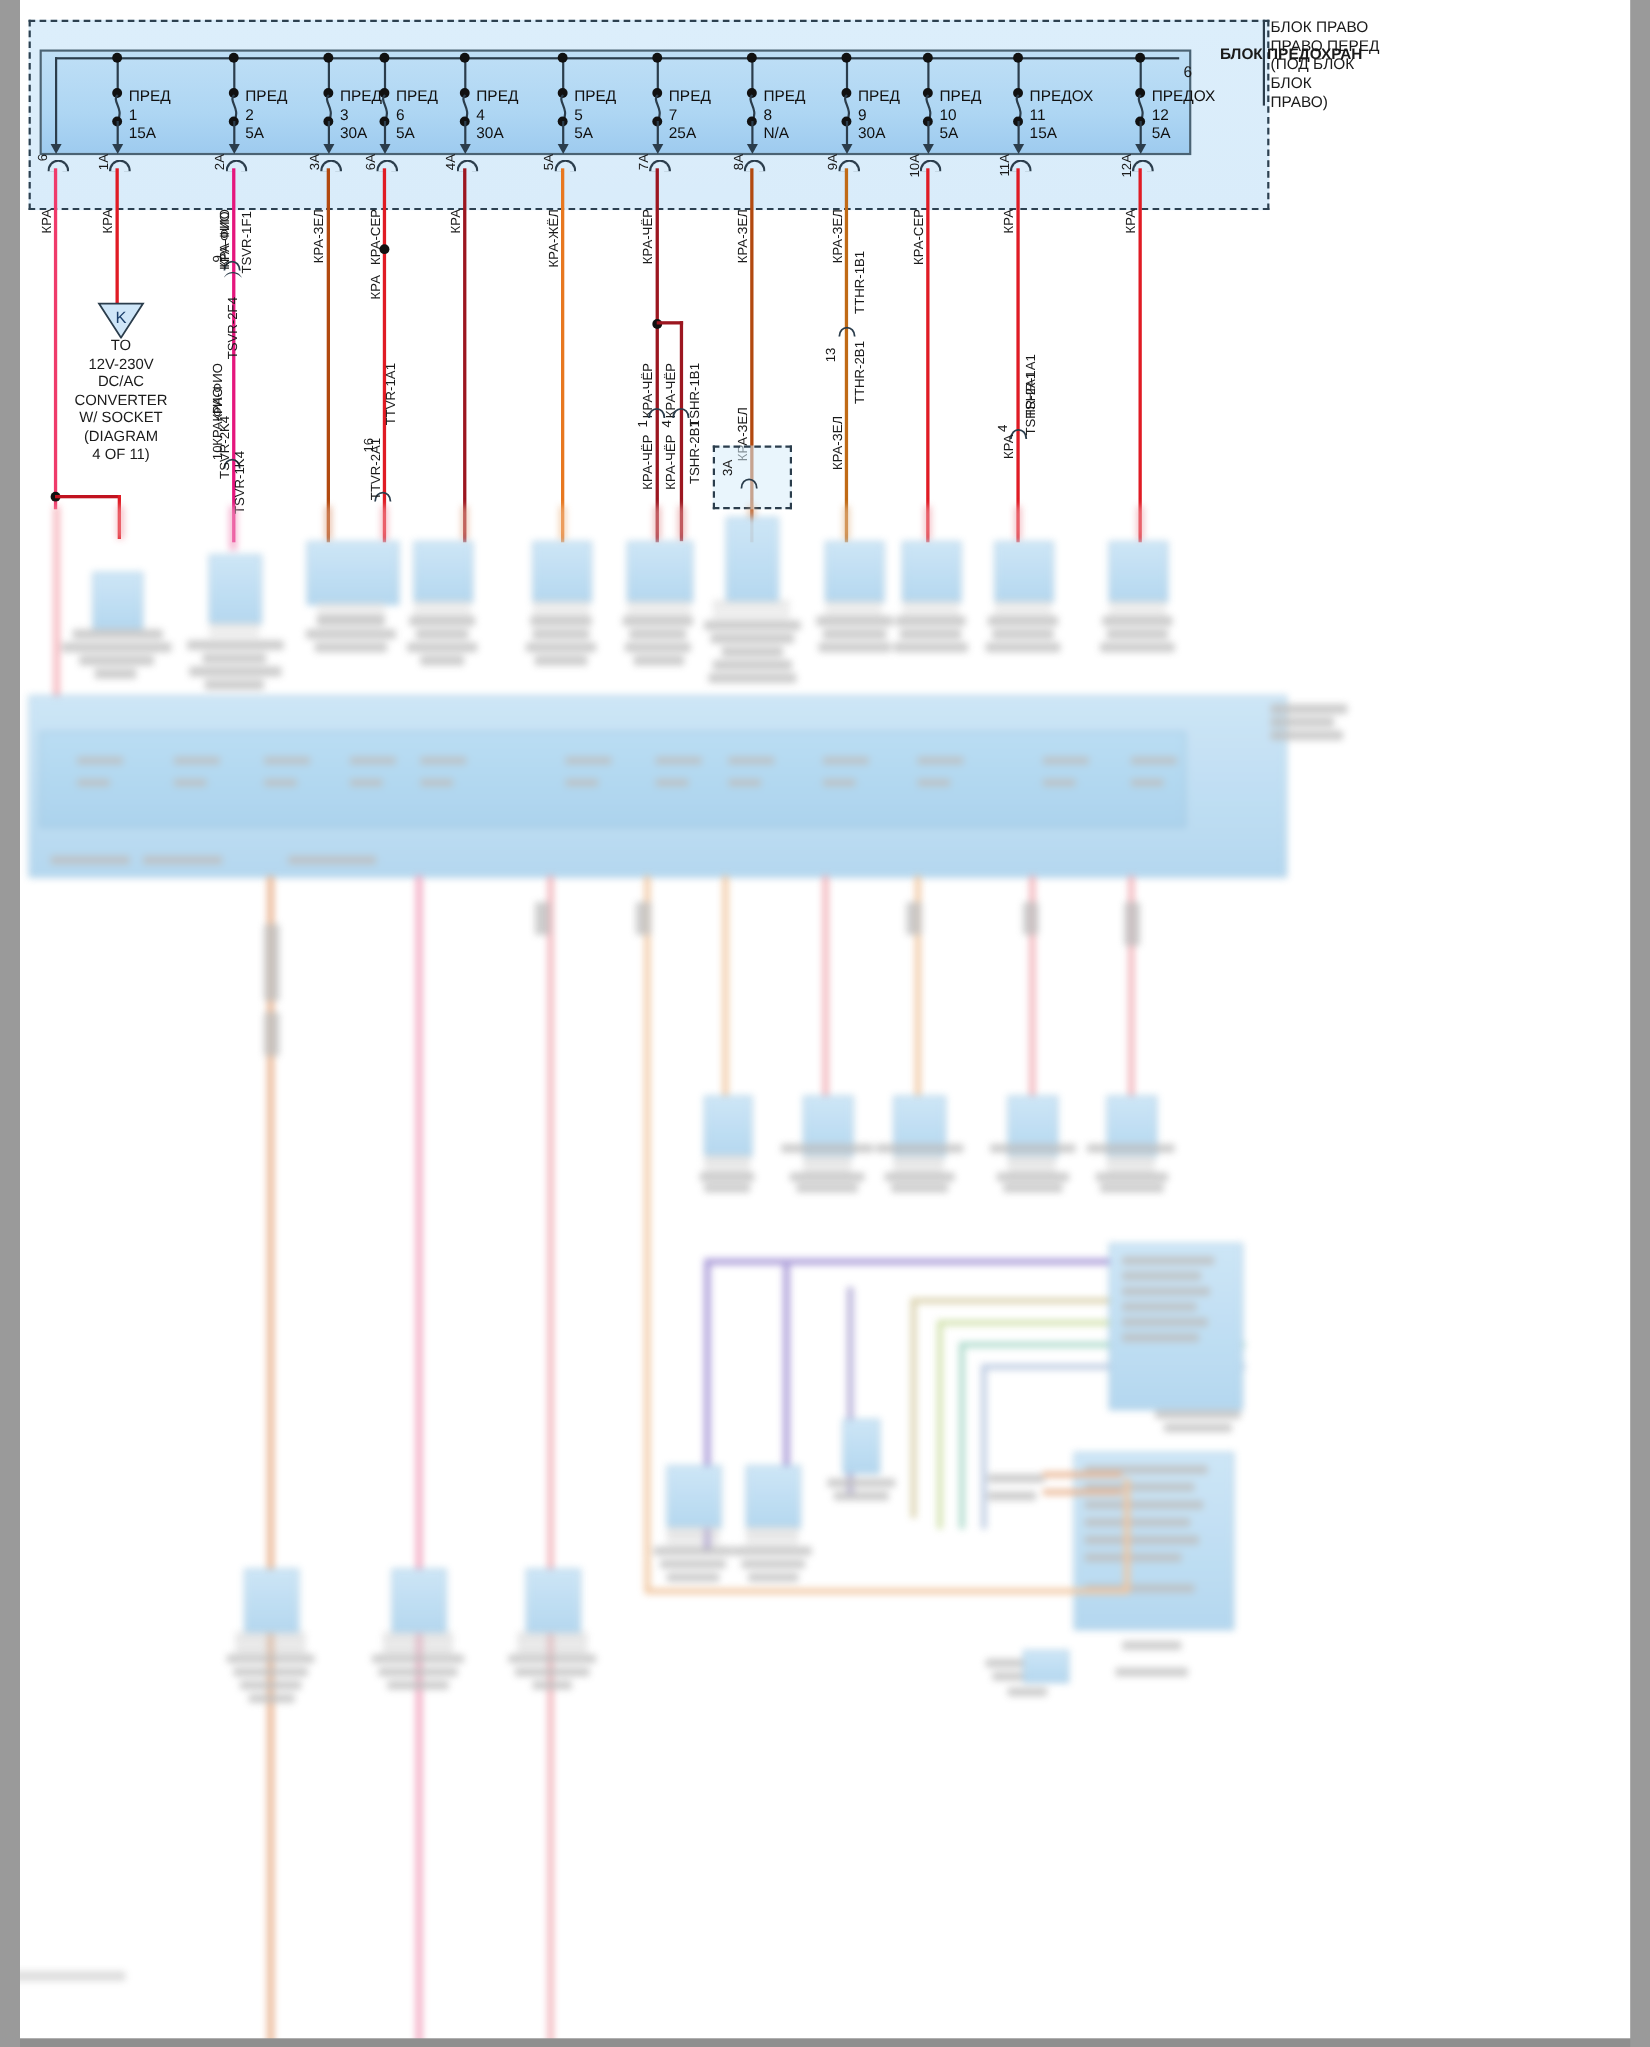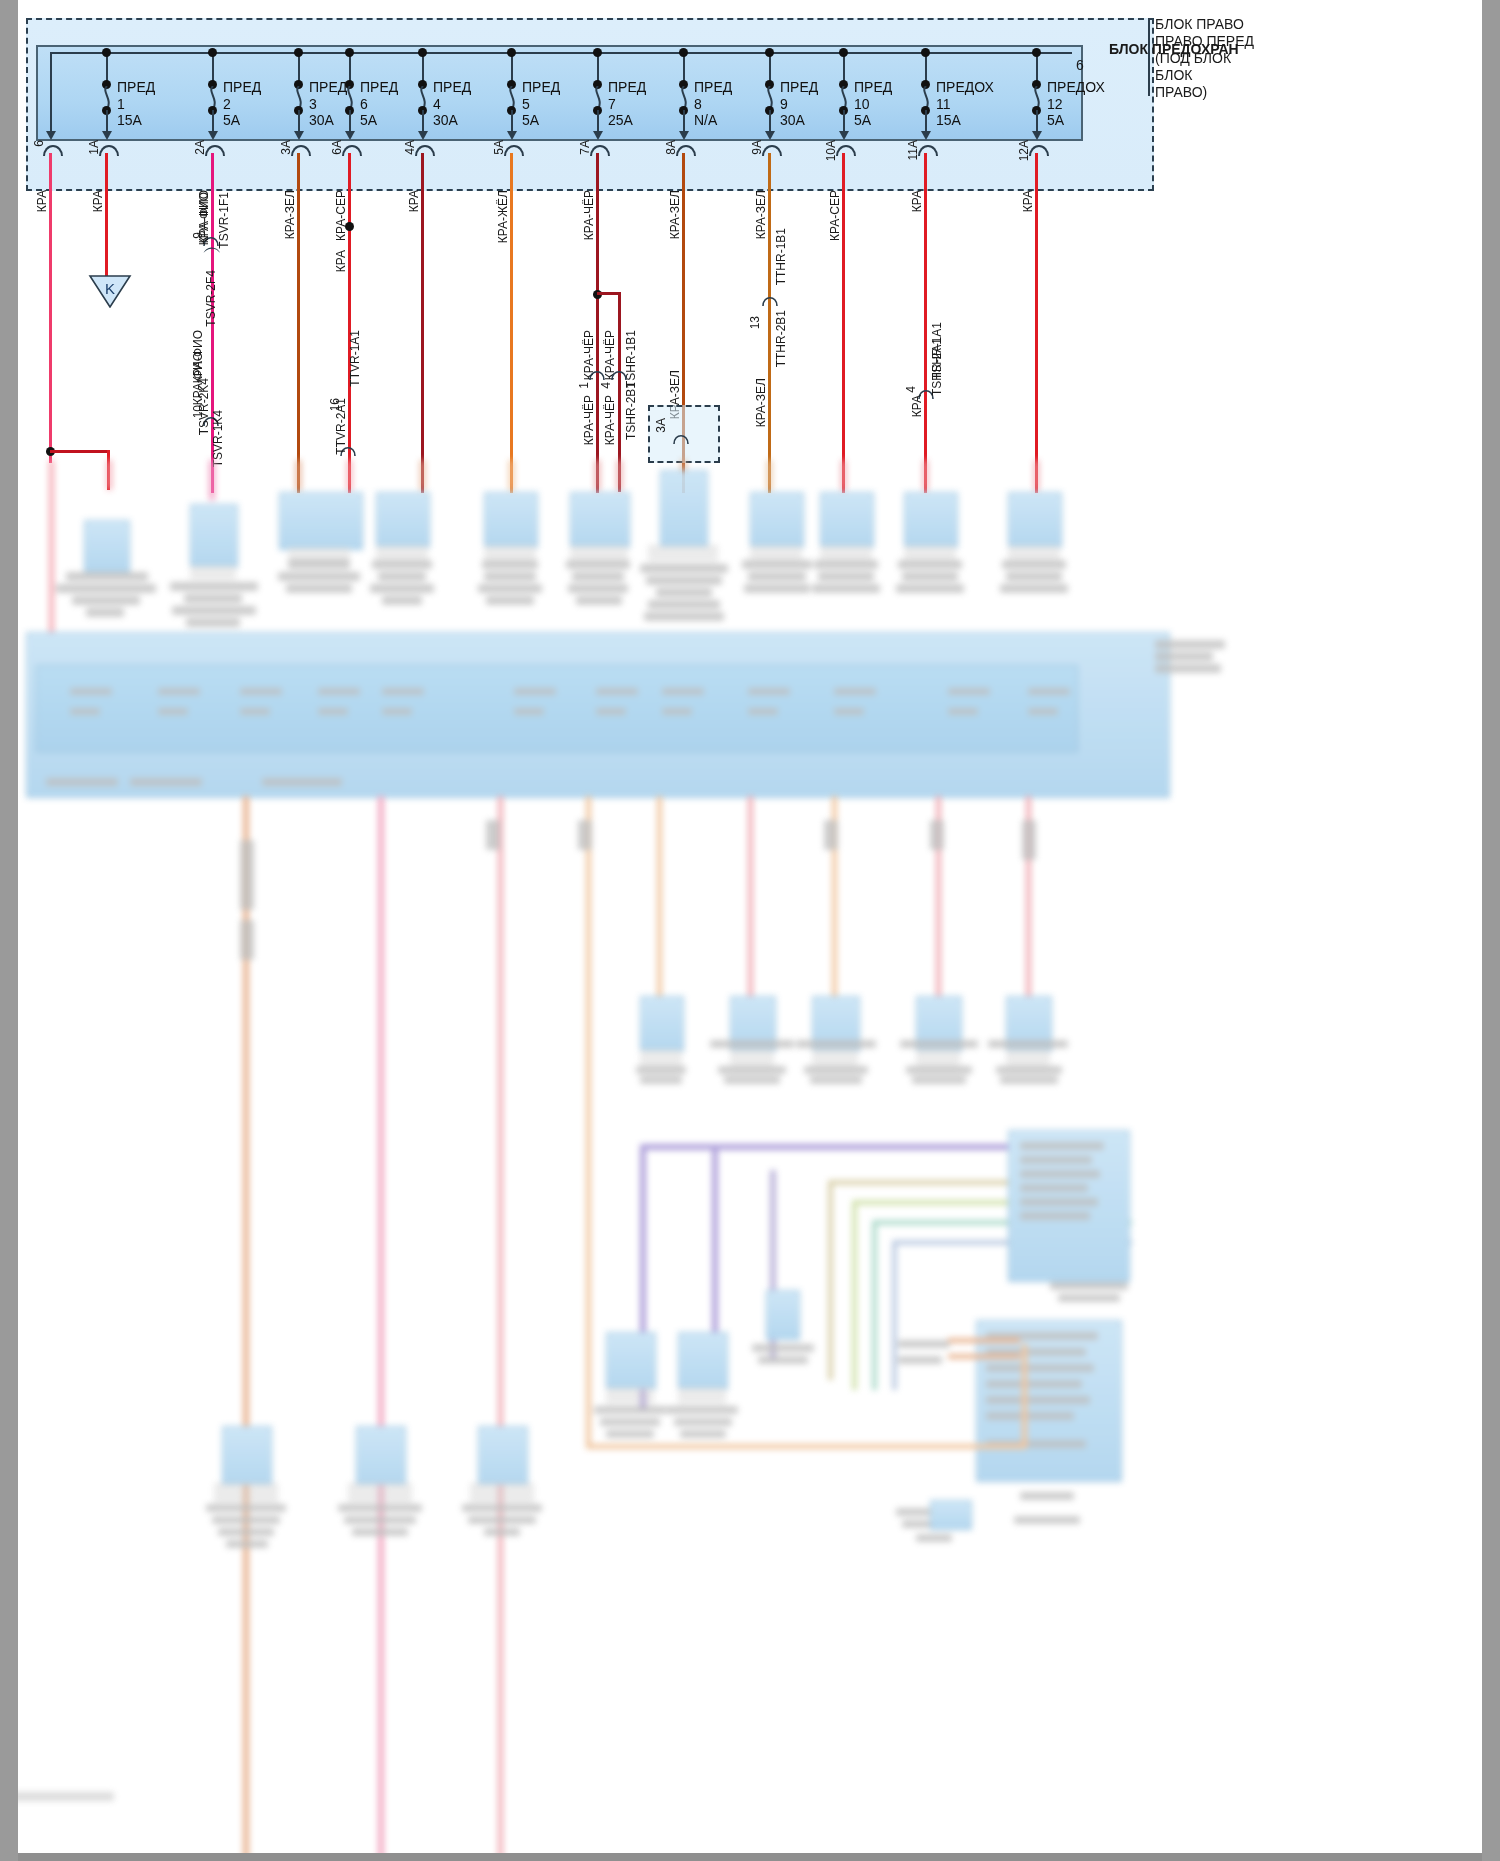--- a/index.html
+++ b/index.html
@@ -307,20 +307,29 @@
   <div class="vt lblsm" style="left:669px;top:190px;">КРА-ЗЕЛ</div>
   <div class="vt lblsm" style="left:755px;top:190px;">КРА-ЗЕЛ</div>
   <div class="vt lblsm" style="left:829px;top:190px;">КРА-СЕР</div>
   <div class="vt lblsm" style="left:911px;top:190px;">КРА</div>
   <div class="vt lblsm" style="left:1022px;top:190px;">КРА</div>
 
   <svg id="ktri" viewBox="0 0 44 34">
     <polygon points="2,2 42,2 22,33" fill="#cfe6f8" stroke="#2b3d4c" stroke-width="1.6"></polygon>
     <text x="22" y="20" font-size="15" fill="#1a3f6b" text-anchor="middle" font-family="Liberation Sans, sans-serif">K</text>
   </svg>
+  <div class="lbl" style="left:40px;top:306px;width:140px;text-align:center;font-size:13.5px;line-height:16.5px;">
+    <div>TO</div>
+    <div>12V-230V</div>
+    <div>DC/AC</div>
+    <div>CONVERTER</div>
+    <div>W/ SOCKET</div>
+    <div>(DIAGRAM</div>
+    <div>4 OF 11)</div>
+  </div>
 
   <div class="splice" style="left:203px;top:234px;">︵</div>
   <svg style="position:absolute;left:202px;top:232px;" width="18" height="16" viewBox="0 0 18 16">
         <path d="M2 14 C2 3 16 3 16 14" stroke="#2b3d4c" stroke-width="1.6" fill="none"></path>
       </svg>
   <div class="vt lblsm" style="left:192px;top:232px;">9</div>
   <div class="vt lblsm" style="left:198px;top:192px;">КРА-ФИО</div>
   <div class="vt lblsm" style="left:218px;top:192px;">TSVR-1F1</div>
   <div class="vt lblsm" style="left:205px;top:270px;">TSVR-2F4</div>
   <div class="vt lblsm" style="left:192px;top:330px;">КРА-ФИО</div>

